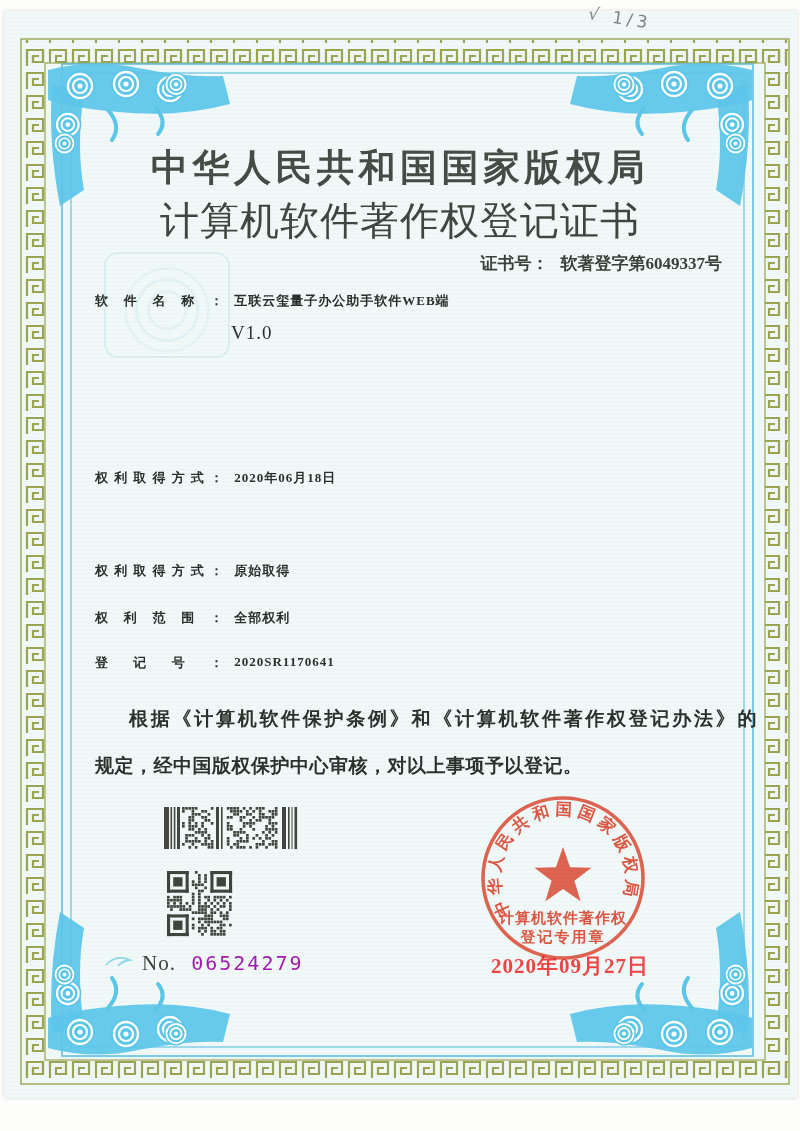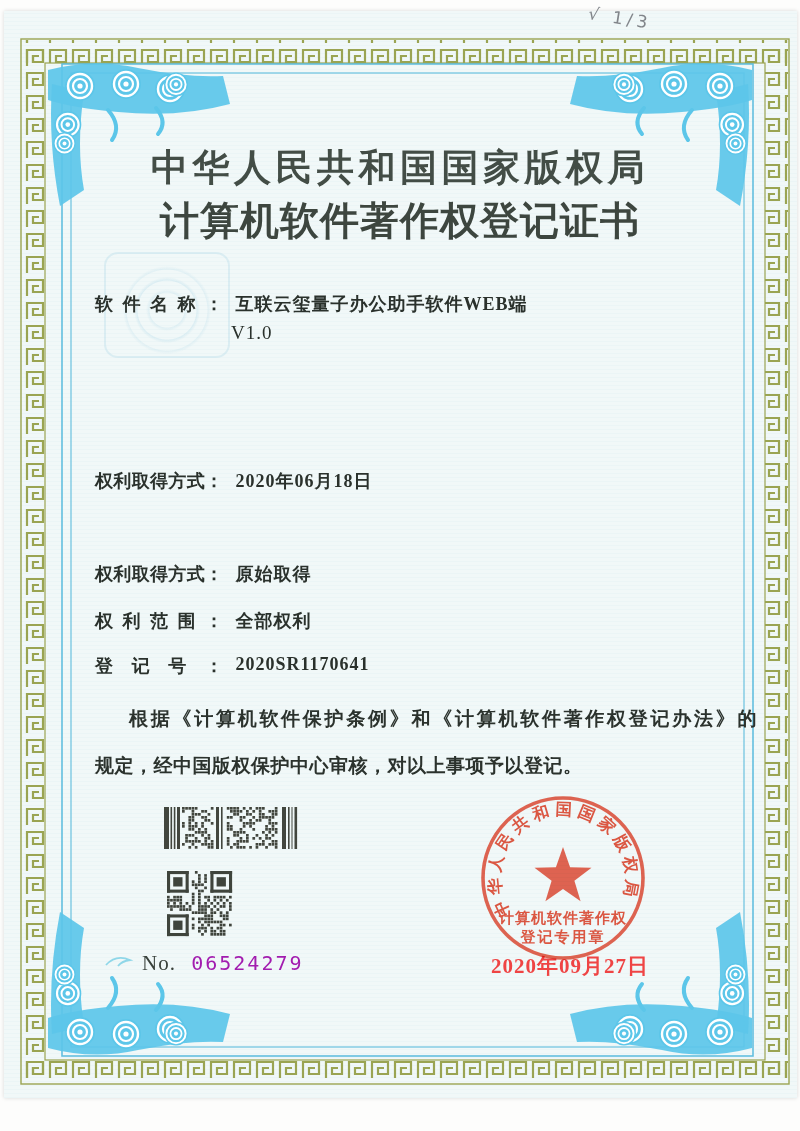--- a/index.html
+++ b/index.html
@@ -6,25 +6,25 @@
   .page{position:relative;width:800px;height:1131px;background:#fdfdfc;overflow:hidden;
         font-family:"Liberation Serif","DejaVu Serif",serif;}
   .paper{position:absolute;left:4px;top:11px;right:3px;bottom:33px;background:#f1f8f8;
          box-shadow:0 0 4px rgba(0,0,0,.15);}
   .paper::after{content:"";position:absolute;inset:0;
          background:repeating-linear-gradient(0deg, rgba(120,185,210,.05) 0 1px, transparent 1px 4px);}
   .deco{position:absolute;left:0;top:0;pointer-events:none;}
   .txt{position:absolute;color:#2a312c;}
   .issuer{left:0;top:143px;width:100%;text-align:center;font-size:37px;font-weight:bold;
           letter-spacing:4.5px;color:#434d46;}
-  .ctitle{left:0;top:194px;width:100%;text-align:center;font-size:39px;font-weight:bold;
+  .ctitle{left:0;top:194px;width:100%;text-align:center;font-size:39px;font-weight:normal;
           letter-spacing:1px;color:#3d463f;}
   .certno{right:78px;top:252px;font-size:17px;font-weight:bold;color:#39413b;}
   .certno .lbl{margin-right:12px;}
-  .frow{left:95px;font-size:18px;font-weight:bold;white-space:nowrap;}
+  .frow{left:95px;font-size:13px;font-weight:bold;white-space:nowrap;}
   .flabel{display:inline-block;width:128px;text-align:justify;text-align-last:justify;
           vertical-align:top;}
   .fvalue{display:inline-block;margin-left:8px;letter-spacing:1px;}
   .fvalue2{left:231px;font-size:19px;font-weight:normal;letter-spacing:1px;}
   .stmt{left:95px;width:662px;font-size:19px;font-weight:bold;color:#2b322d;
         letter-spacing:.5px;white-space:nowrap;}
   .stmt.l1{text-indent:34px;white-space:normal;text-align:justify;text-align-last:justify;}
   .serial{left:142px;top:951px;font-size:21px;color:#3a423c;}
   .serial .no{letter-spacing:1px;}
   .serial .num{font-family:"DejaVu Sans Mono","Liberation Mono",monospace;
@@ -87,20 +87,23 @@
     <use href="#corner" transform="translate(48,58)"></use>
     <use href="#corner" transform="translate(752,58) scale(-1,1)"></use>
     <use href="#corner" transform="translate(48,1060) scale(1,-1)"></use>
     <use href="#corner" transform="translate(752,1060) scale(-1,-1)"></use>
   </svg>
 
   <div class="watermark"></div>
 
   <div class="txt issuer">中华人民共和国国家版权局</div>
   <div class="txt ctitle">计算机软件著作权登记证书</div>
+  <div class="txt certno">
+    <span class="lbl">证书号：</span><span>软著登字第6049337号</span>
+  </div>
 
   <div class="txt frow" style="top:292px">
     <span class="flabel">软件名称：</span>
     <span class="fvalue">互联云玺量子办公助手软件WEB端</span>
   </div>
   <div class="txt fvalue2" style="top:322px">V1.0</div>
 
 
   <div class="txt frow" style="top:469px">
     <span class="flabel">权利取得方式：</span>

